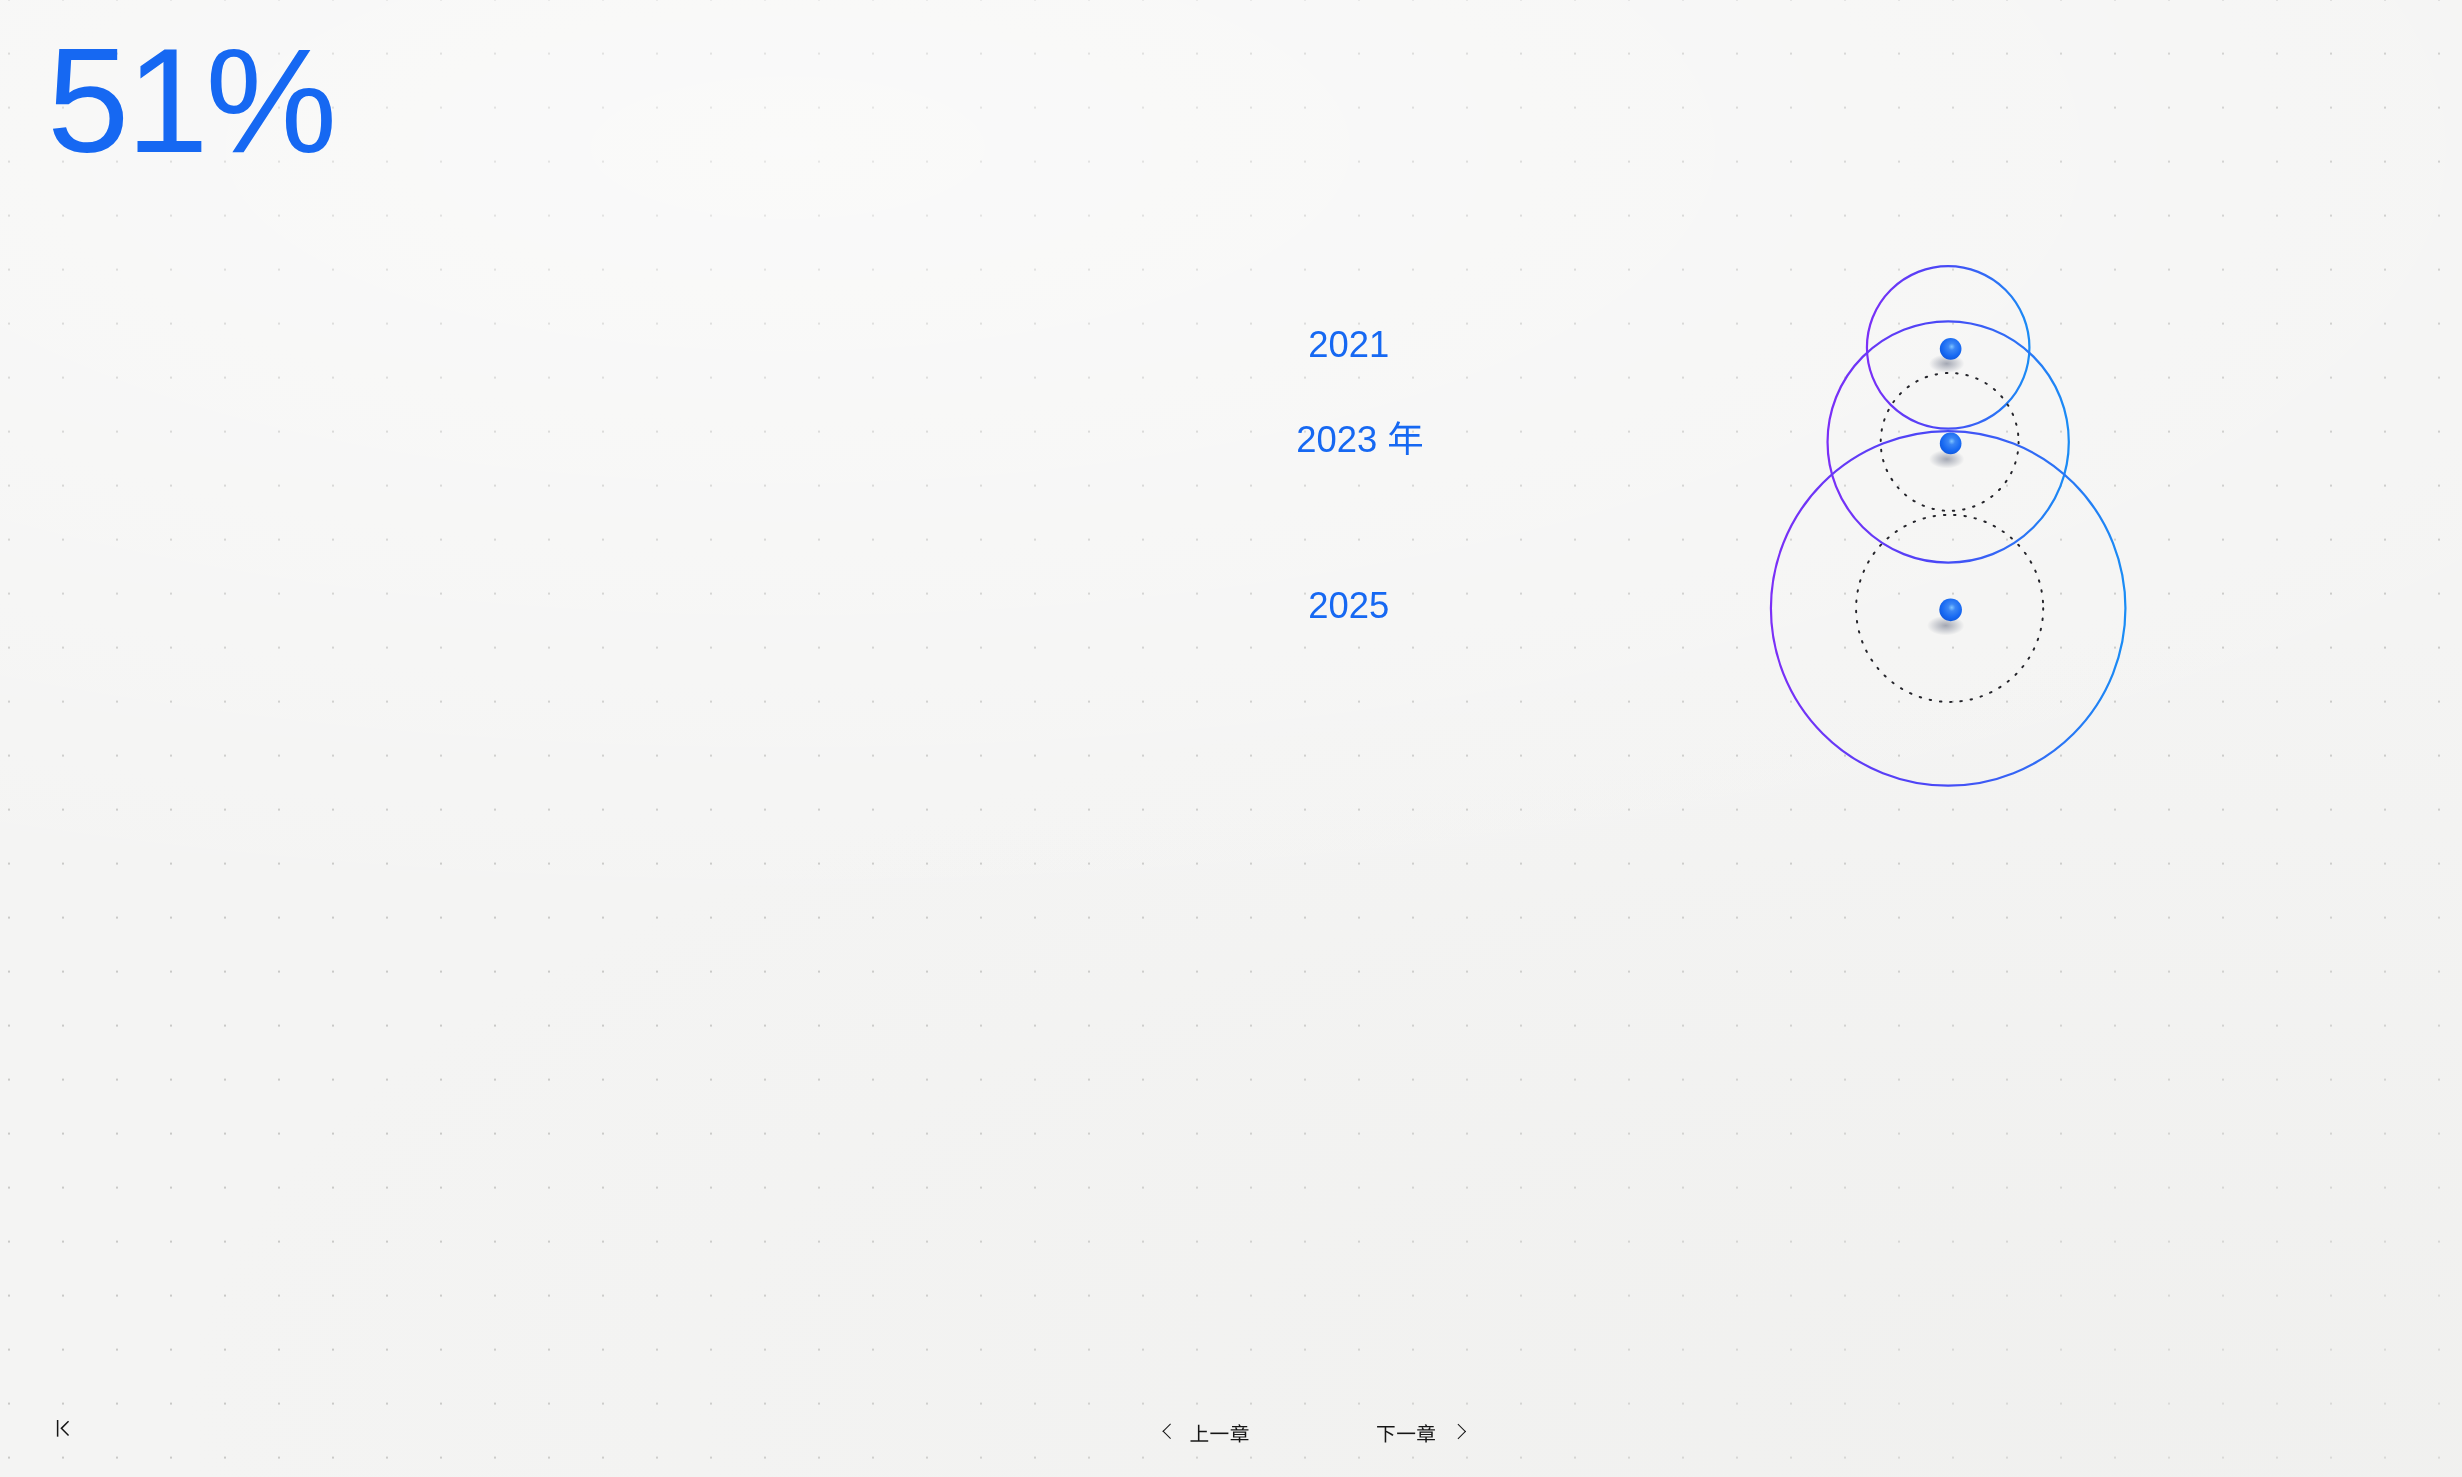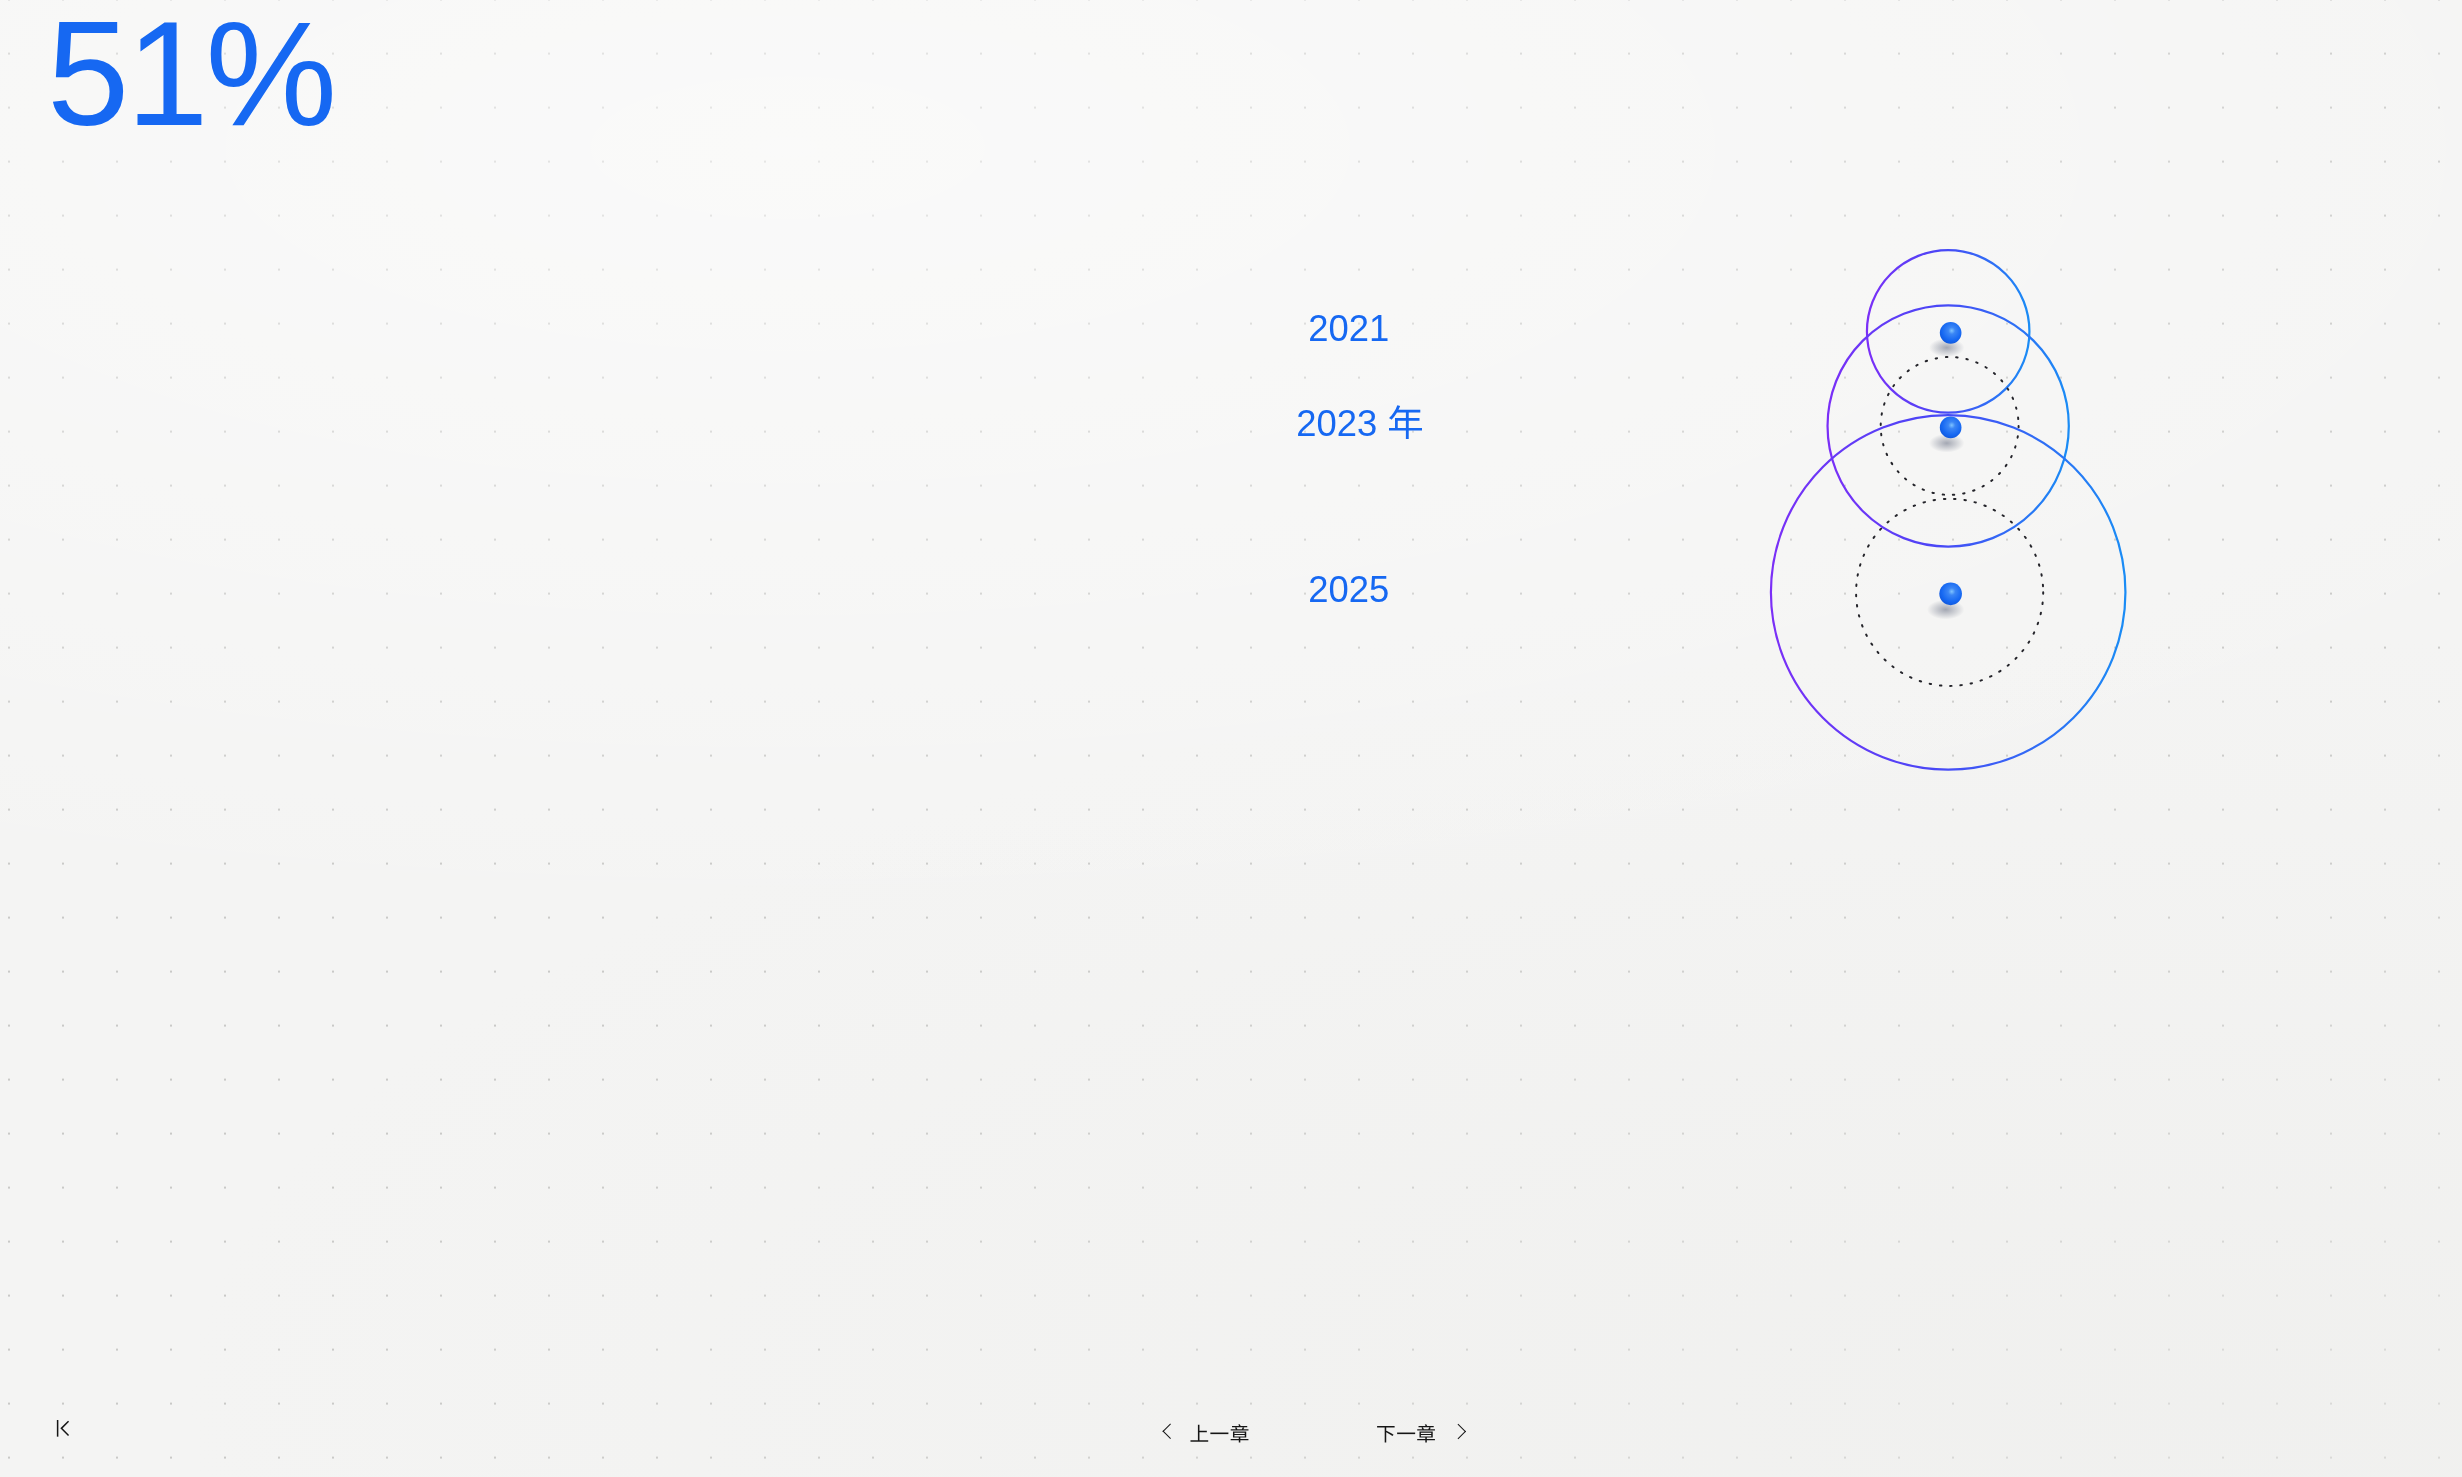--- a/index.html
+++ b/index.html
@@ -45,21 +45,21 @@
     position: absolute;
     left: 47px;
     top: 0;
     width: 837px;
     height: 100%;
   }
 
   .stat-headline {
     position: absolute;
     left: 0;
-    top: 0;
+    top: 27px;
     font-size: 148px;
     line-height: 1;
     font-weight: 300;
     letter-spacing: -3px;
     color: #1668f2;
     font-family: "Liberation Sans", "DejaVu Sans", sans-serif;
     white-space: nowrap;
   }
 
   .body-copy {
@@ -79,21 +79,21 @@
     font-size: 21.7px;
     vertical-align: super;
     line-height: 0;
     margin-left: 1px;
   }
 
   
   .diagram {
     position: absolute;
     left: 1330px;
-    top: 260px;
+    top: 276px;
     width: 936px;
     height: 1034px;
   }
 
   .diagram svg {
     display: block;
     width: 936px;
     height: 1034px;
     overflow: visible;
   }

